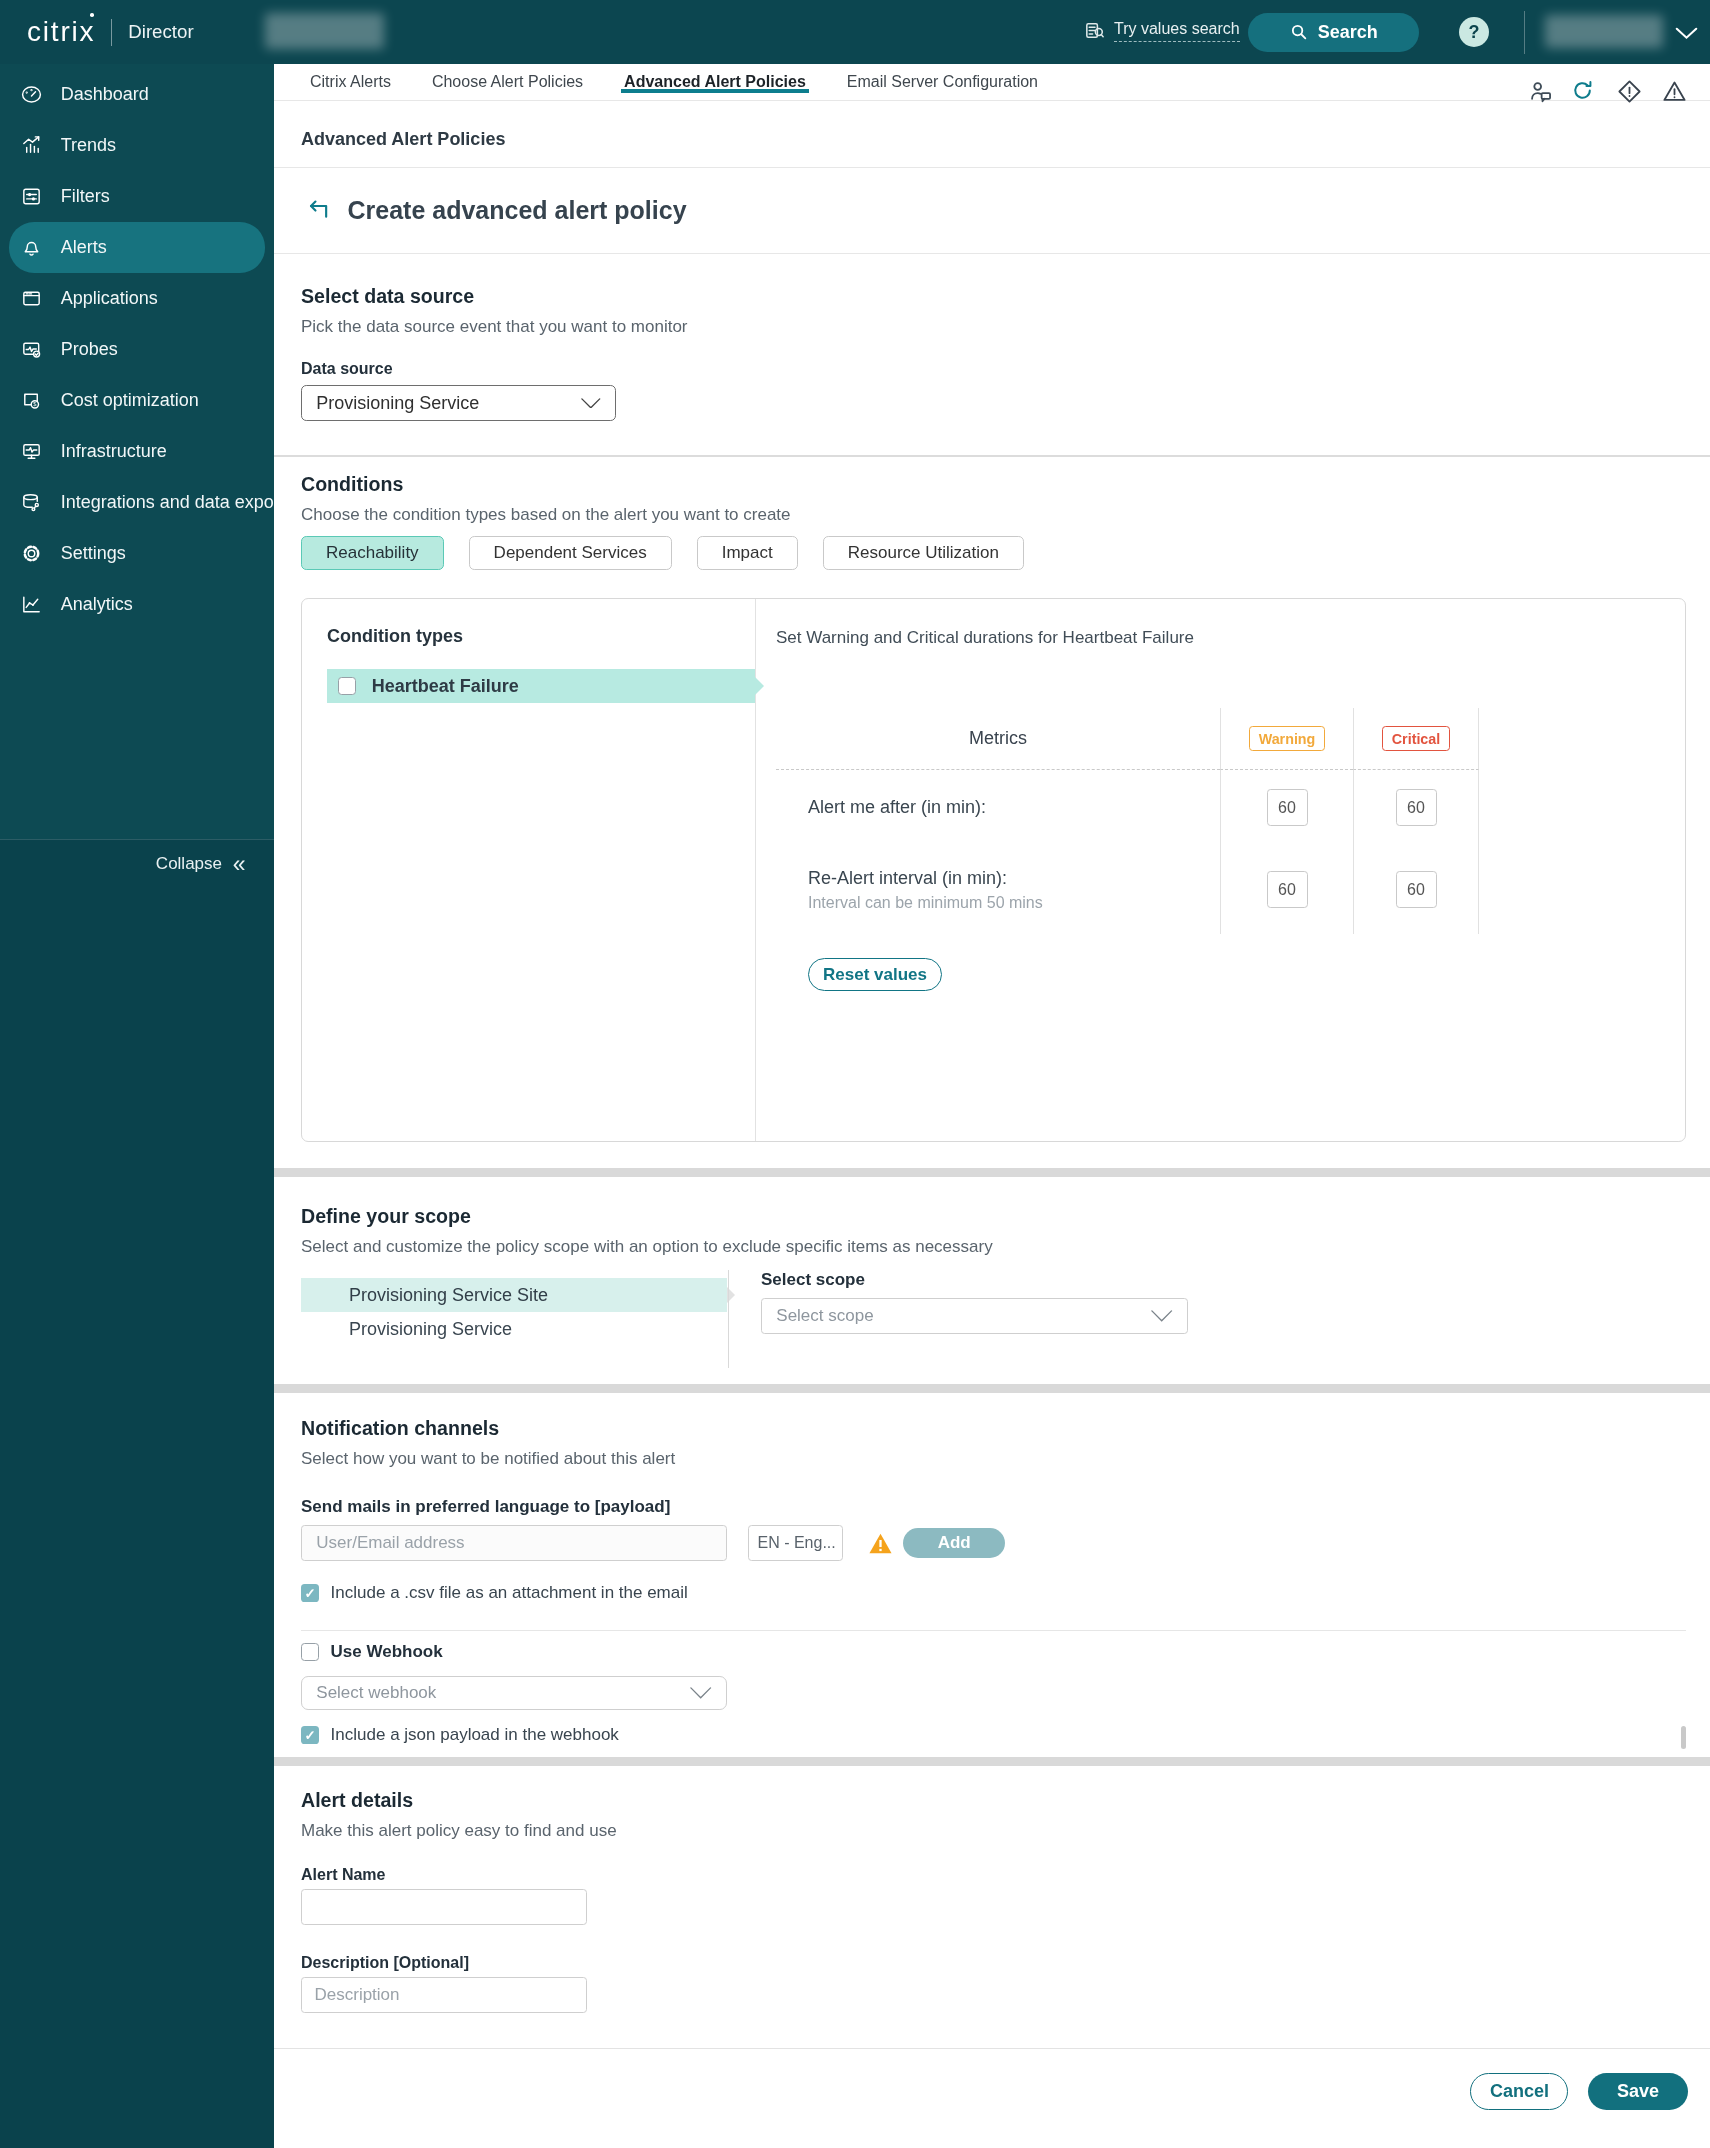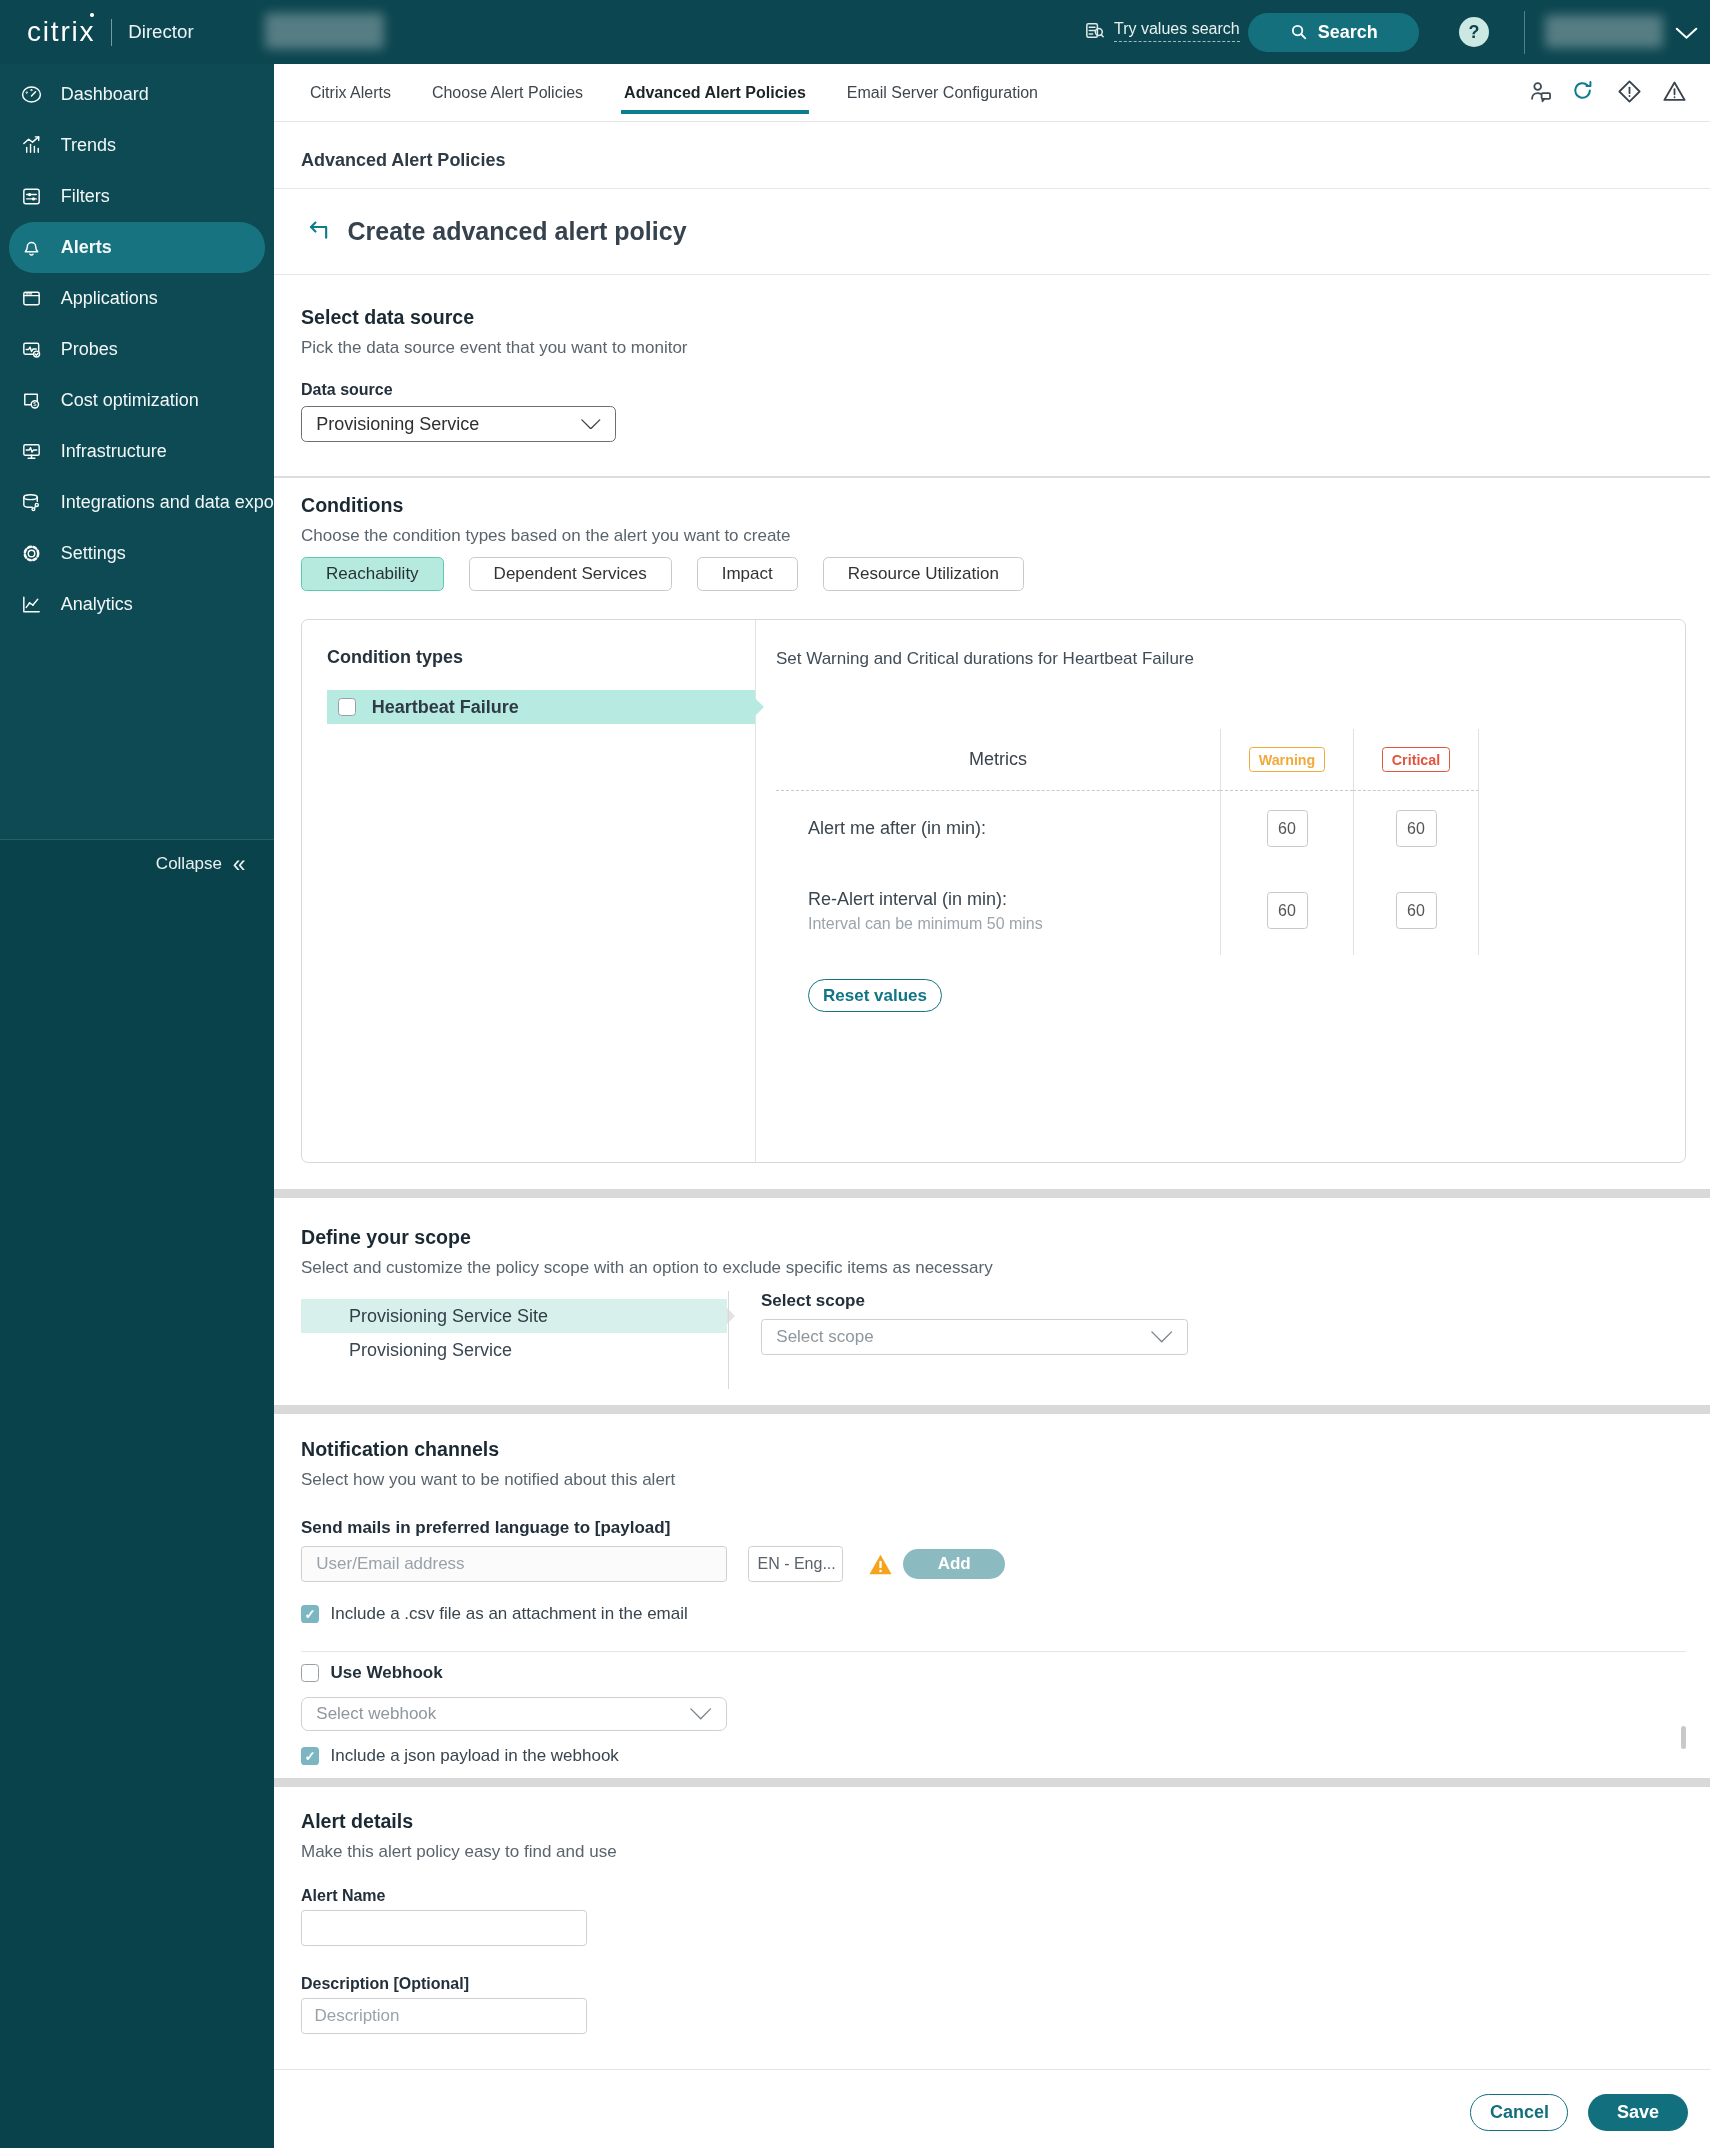--- a/index.html
+++ b/index.html
@@ -24,32 +24,32 @@
   .help-dot{position:absolute;left:1459px;top:17px;width:30px;height:30px;border-radius:50%;background:#CBE8E2;color:#0B434C;font-size:18px;font-weight:700;display:flex;align-items:center;justify-content:center;cursor:pointer;}
   .hdr-sep{position:absolute;left:1524px;top:10.7px;width:0.9px;height:43px;background:rgba(255,255,255,.3);}
   .redact-user{position:absolute;left:1545px;top:15px;width:118px;height:33px;cursor:pointer;}
   .hdr-caret{position:absolute;left:1675px;top:27px;cursor:pointer;}
   
   .side{position:absolute;left:0;top:64px;width:274px;height:2084px;display:flex;flex-direction:column;}
   .side-nav{height:775px;background:#0D4A53;}
   .side-rest{flex:1;background:#0A424C;border-top:0.9px solid rgba(255,255,255,.14);}
   .nav-list{list-style:none;margin:5.3px 0 0 0;padding:0;}
   .nav-item{height:51px;margin:0 9px;border-radius:25px;display:flex;align-items:center;cursor:pointer;}
-  .nav-item.active{background:#17737F;font-weight:bold;}
+  .nav-item.active{background:#17737F;}
   .nav-ic{width:23px;height:23px;margin-left:10.7px;flex:0 0 23px;display:flex;align-items:center;justify-content:center;}
   .nav-label{color:#F2F7F8;font-size:18px;margin-left:18px;white-space:nowrap;}
   .collapse-row{display:flex;justify-content:flex-end;align-items:center;gap:10.7px;margin-top:14.3px;padding-right:28.5px;cursor:pointer;}
   .collapse-label{color:#EAF1F2;font-size:17px;}
   .collapse-glyph{color:#EAF1F2;font-size:23px;line-height:17px;}
   
   .main{position:absolute;left:274px;top:64px;width:1437px;height:2084px;background:#fff;}
   .band{height:9px;background:#D9D9D9;}
   .band-thin{height:1.8px;background:#DCDCDC;}
   
-  .tabsbar{height:58px;border-bottom:0.9px solid #E7E7E7;position:relative;display:flex;align-items:stretch;padding-left:36px;box-sizing:border-box;}
+  .tabsbar{height:37px;border-bottom:0.9px solid #E7E7E7;position:relative;display:flex;align-items:stretch;padding-left:36px;box-sizing:border-box;}
   .tab{display:flex;align-items:center;margin-right:41px;font-size:16px;color:#3F474E;position:relative;cursor:pointer;white-space:nowrap;}
   .tab.active{font-weight:700;color:#1D2328;}
   .tab.active::after{content:"";position:absolute;left:-3.6px;right:-3.6px;bottom:7.1px;height:3.6px;background:#0D7E8E;}
   .tool-ic{position:absolute;top:14.3px;width:27px;height:27px;cursor:pointer;}
   
   .titlebar{height:67px;border-bottom:0.9px solid #E7E7E7;box-sizing:border-box;padding:28px 0 0 27px;}
   .page-title{font-size:18px;font-weight:700;color:#2E3A44;}
   .createbar{height:86px;border-bottom:0.9px solid #E7E7E7;box-sizing:border-box;display:flex;align-items:center;gap:16px;padding-left:29px;}
   .create-title{font-size:25px;font-weight:600;color:#36434E;}
   

